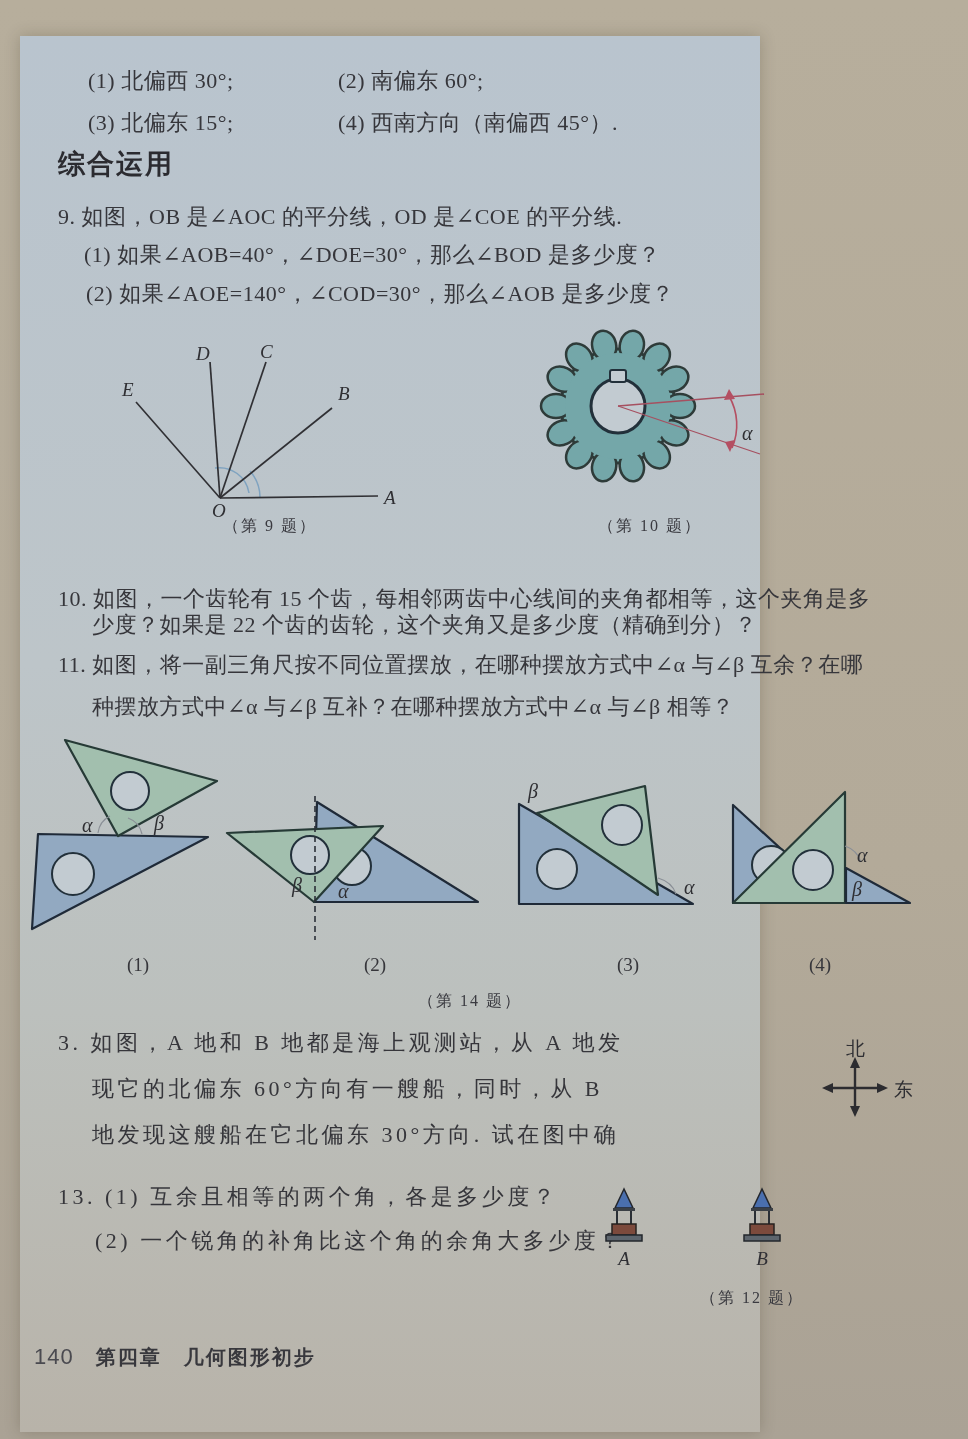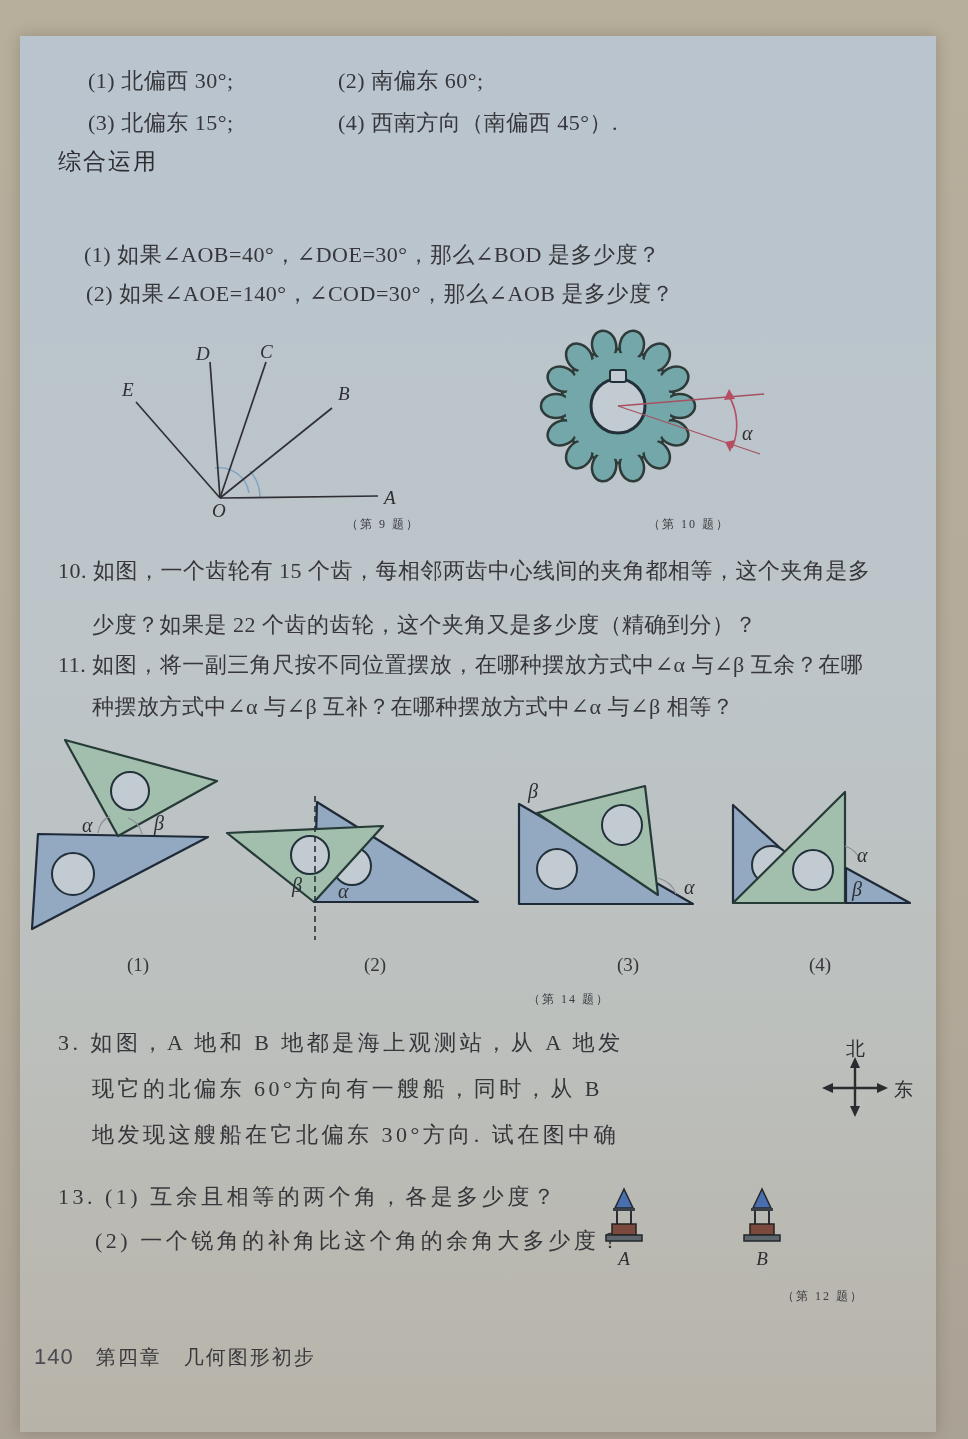--- a/index.html
+++ b/index.html
@@ -2,34 +2,34 @@
 <html><head>
 <meta charset="utf-8">
 <style>
   html,body{margin:0;padding:0;}
   body{
     width:968px;height:1439px;position:relative;overflow:hidden;
     background:linear-gradient(180deg,#b7ae9c 0%,#b3aa99 60%,#aaa295 100%);
     font-family:"Liberation Serif","DejaVu Serif",serif;
   }
   .page{
-    position:absolute;left:20px;top:36px;width:916px;height:1396px;
+    position:absolute;left:20px;top:36px;width:740px;height:1396px;
     background:linear-gradient(180deg,#b9c4ce 0%,#bdc5c9 45%,#bcc0bd 70%,#b8b3a9 100%);
     box-shadow:0 0 14px rgba(60,50,30,.25);
   }
   .abs{position:absolute;}
   .txt{font-size:22px;color:#36363b;letter-spacing:.5px;white-space:nowrap;}
   .wide{letter-spacing:3.5px;}
-  .cap{font-size:12px;color:#3a3a40;text-align:right;letter-spacing:2px;white-space:nowrap;}
+  .cap{font-size:16px;color:#3a3a40;text-align:center;letter-spacing:2px;white-space:nowrap;}
   .tag{font-size:19px;color:#36363b;text-align:center;width:60px;}
-  .heading{font-family:"Liberation Sans","DejaVu Sans",sans-serif;font-weight:normal;
-    font-size:23px;color:#2b2b30;letter-spacing:2px;}
+  .heading{font-family:"Liberation Sans","DejaVu Sans",sans-serif;font-weight:bold;
+    font-size:27px;color:#2b2b30;letter-spacing:2px;}
   .footer{font-family:"Liberation Sans","DejaVu Sans",sans-serif;white-space:nowrap;}
   .footer .pn{font-size:22px;color:#4a4a50;letter-spacing:1px;}
-  .footer .ch{font-size:20px;font-weight:normal;color:#38383d;margin-left:22px;letter-spacing:2px;}
+  .footer .ch{font-size:20px;font-weight:bold;color:#38383d;margin-left:22px;letter-spacing:2px;}
   .lh-label{font-size:19px;font-style:italic;text-align:center;width:48px;color:#2f2f34;}
   svg{overflow:visible;}
   svg text{font-family:"Liberation Serif","DejaVu Serif",serif;fill:#2f2f33;}
   .vlabel{font-style:italic;font-size:19px;}
   .greek{font-style:italic;font-size:20px;}
   .ray{stroke:#303034;stroke-width:1.7;}
   .arc-blue{stroke:#7fa3c0;stroke-width:1.5;fill:none;}
   .tri-g{fill:#a2bfae;stroke:#263a36;stroke-width:2.2;stroke-linejoin:round;}
   .tri-b{fill:#92a9c1;stroke:#1f2a38;stroke-width:2.2;stroke-linejoin:round;}
   .hole{fill:#c2cbd1;stroke:#22303a;stroke-width:2;}
@@ -49,20 +49,21 @@
 
 <div class="page">
 
   <div class="abs txt" style="left:68px;top:30px">(1) 北偏西 30°;</div>
   <div class="abs txt" style="left:318px;top:30px">(2) 南偏东 60°;</div>
   <div class="abs txt" style="left:68px;top:72px">(3) 北偏东 15°;</div>
   <div class="abs txt" style="left:318px;top:72px">(4) 西南方向（南偏西 45°）.</div>
 
   <div class="abs heading" style="left:38px;top:110px">综合运用</div>
 
+  <div class="abs txt" style="left:38px;top:166px">9. 如图，OB 是∠AOC 的平分线，OD 是∠COE 的平分线.</div>
   <div class="abs txt" style="left:64px;top:204px">(1) 如果∠AOB=40°，∠DOE=30°，那么∠BOD 是多少度？</div>
   <div class="abs txt" style="left:66px;top:243px">(2) 如果∠AOE=140°，∠COD=30°，那么∠AOB 是多少度？</div>
 
   <svg class="abs" style="left:100px;top:310px" width="300" height="172" viewBox="0 0 300 172">
     <path class="arc-blue" d="M 95 122 A 30 30 0 0 1 129 147"></path>
     <path class="arc-blue" d="M 130 125 A 40 40 0 0 1 140 151"></path>
     <line class="ray" x1="100" y1="152" x2="258" y2="150"></line>
     <line class="ray" x1="100" y1="152" x2="212" y2="62"></line>
     <line class="ray" x1="100" y1="152" x2="146" y2="16"></line>
     <line class="ray" x1="100" y1="152" x2="90" y2="16"></line>
@@ -125,21 +126,21 @@
     <rect class="hole" x="80" y="62" width="16" height="12" rx="2"></rect>
     <line class="redline" x1="88" y1="98" x2="234" y2="86"></line>
     <line class="redline" x1="88" y1="98" x2="230" y2="146"></line>
     <path class="redarc" d="M 199 88 A 58 58 0 0 1 202 140"></path>
     <polygon class="redfill" points="194,92 205,91 199,81"></polygon>
     <polygon class="redfill" points="195,134 205,132 200,144"></polygon>
     <text class="greek" x="212" y="132">α</text>
   </svg>
   <div class="abs cap" style="left:550px;top:480px;width:160px">（第 10 题）</div>
 
-  <div class="abs txt" style="left:38px;top:520px">10. 如图，一个齿轮有 15 个齿，每相邻两齿中心线间的夹角都相等，这个夹角是多</div>
+  <div class="abs txt" style="left:38px;top:548px">10. 如图，一个齿轮有 15 个齿，每相邻两齿中心线间的夹角都相等，这个夹角是多</div>
   <div class="abs txt" style="left:72px;top:574px">少度？如果是 22 个齿的齿轮，这个夹角又是多少度（精确到分）？</div>
   <div class="abs txt" style="left:38px;top:614px">11. 如图，将一副三角尺按不同位置摆放，在哪种摆放方式中∠α 与∠β 互余？在哪</div>
   <div class="abs txt" style="left:72px;top:656px">种摆放方式中∠α 与∠β 互补？在哪种摆放方式中∠α 与∠β 相等？</div>
 
   <svg class="abs" style="left:10px;top:700px" width="215" height="220" viewBox="0 0 215 220">
     <polygon class="tri-b" points="8,98 178,101 2,193"></polygon>
     <circle class="hole" cx="43" cy="138" r="21"></circle>
     <polygon class="tri-g" points="35,4 187,45 88,100"></polygon>
     <circle class="hole" cx="100" cy="55" r="19"></circle>
     <path class="smallarc" d="M 68 97 A 22 22 0 0 1 80 80"></path>

